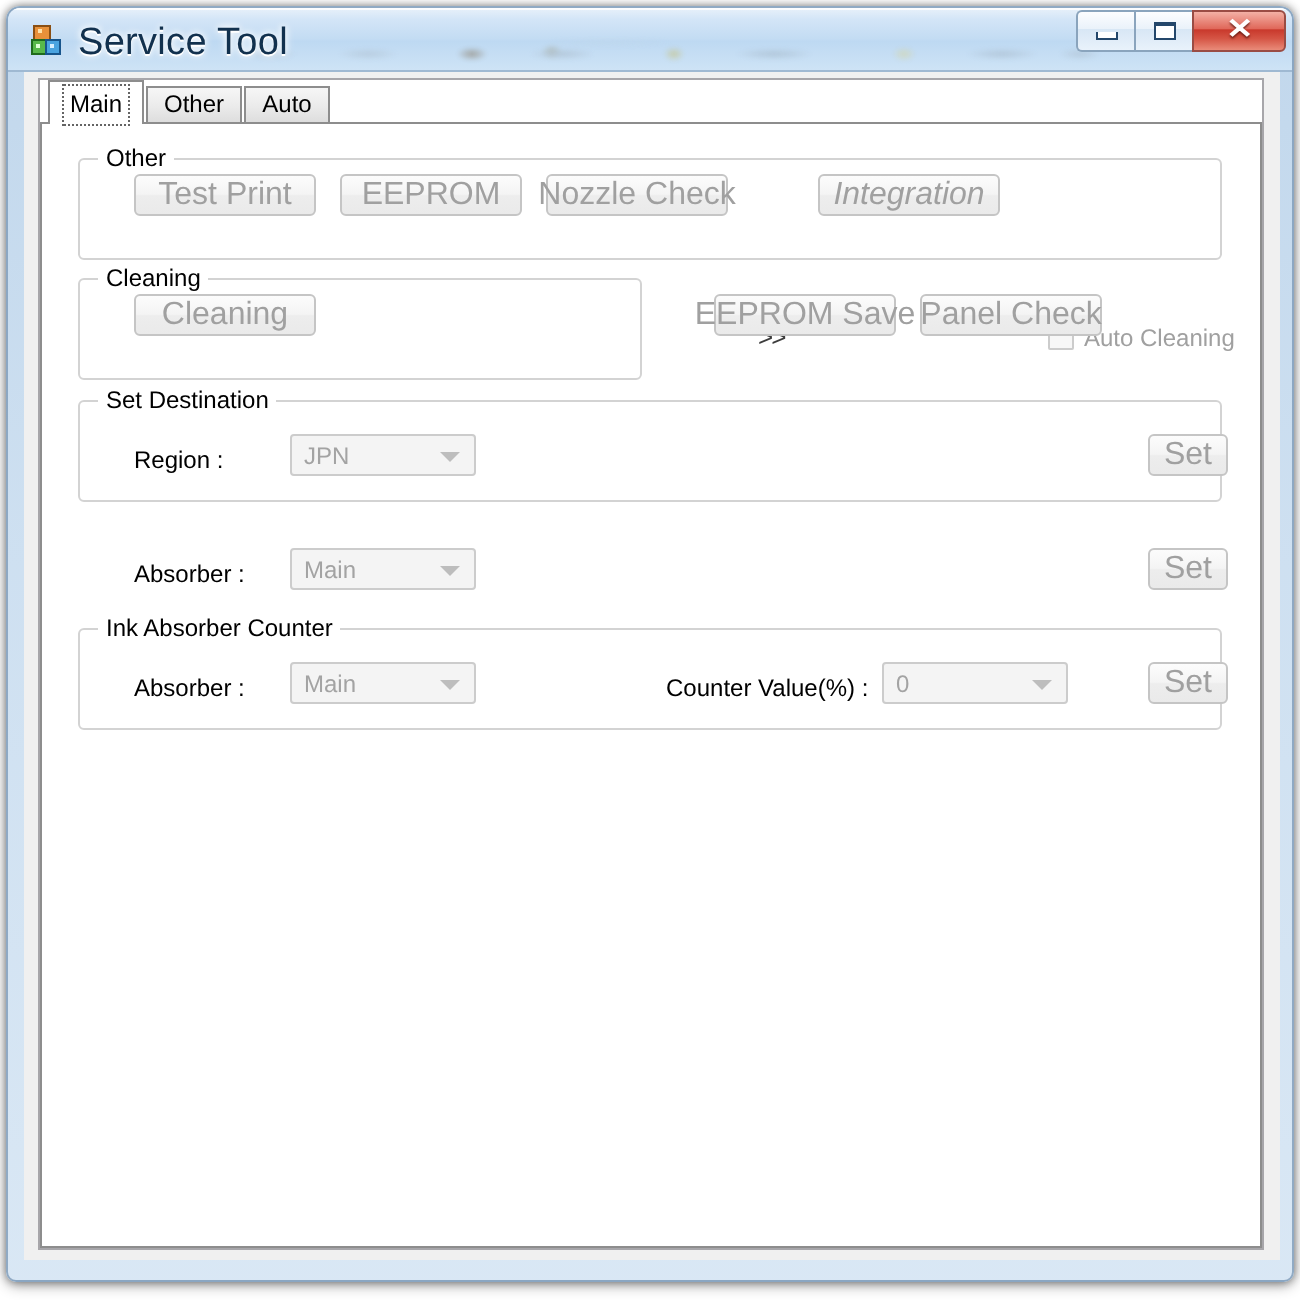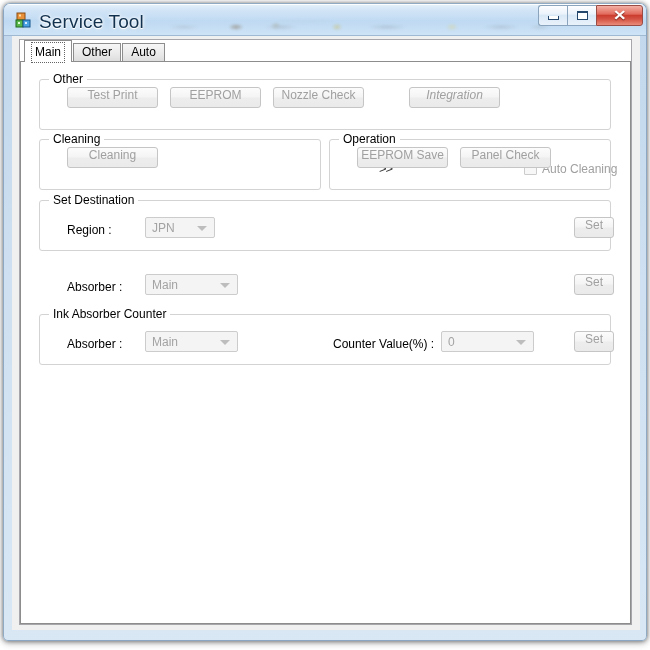--- a/index.html
+++ b/index.html
@@ -230,25 +230,26 @@
   }
 
   
   .btn {
     position: absolute;
     box-sizing: border-box;
     border: 1px solid #c5c5c5;
     border-radius: 3px;
     background: linear-gradient(to bottom, #fcfcfc 0%, #f4f4f4 48%, #ededed 52%, #eaeaea 100%);
     color: #a0a0a0;
-    font-size: 12px;
+    font-size: 16px;
     text-align: center;
     white-space: nowrap;
     cursor: default;
     display: flex;
+    align-items: center;
     justify-content: center;
   }
 
   
   .combo {
     position: absolute;
     box-sizing: border-box;
     border: 1px solid #cccccc;
     border-radius: 2px;
     background: #f4f4f4;
@@ -379,35 +380,32 @@
         <div id="chk-auto-cleaning"></div>
         <div class="lbl disabled" style="left:521px; top:100px;">Auto Cleaning</div>
 
         <div class="group" style="left:18px; top:77px; width:282px; height:51px;">
           <div class="group-title">Cleaning</div>
         </div>
         <div class="btn" style="left:46px; top:85px; width:91px; height:21px;">
           <span>Cleaning</span>
         </div>
 
-        <div class="group" style="left:308px; top:77px; width:282px; height:51px;">
-          <div class="group-title">Operation</div>
-        </div>
         <div class="btn" style="left:336px; top:85px; width:91px; height:21px;">
           <span>EEPROM Save</span>
         </div>
         <div class="btn" style="left:439px; top:85px; width:91px; height:21px;">
           <span>Panel Check</span>
         </div>
 
         <div class="group" style="left:18px; top:138px; width:572px; height:51px;">
           <div class="group-title">Set Destination</div>
         </div>
         <div class="lbl" style="left:46px; top:161px;">Region :</div>
-        <div class="combo" style="left:124px; top:155px; width:70px; height:21px;">
+        <div class="combo" style="left:124px; top:155px; width:93px; height:21px;">
           <span class="combo-value">JPN</span>
           <span class="combo-arrow"></span>
         </div>
         <div class="btn" style="left:553px; top:155px; width:40px; height:21px;">
           <span>Set</span>
         </div>
 
         <div class="lbl" style="left:46px; top:218px;">Absorber :</div>
         <div class="combo" style="left:124px; top:212px; width:93px; height:21px;">
           <span class="combo-value">Main</span>

